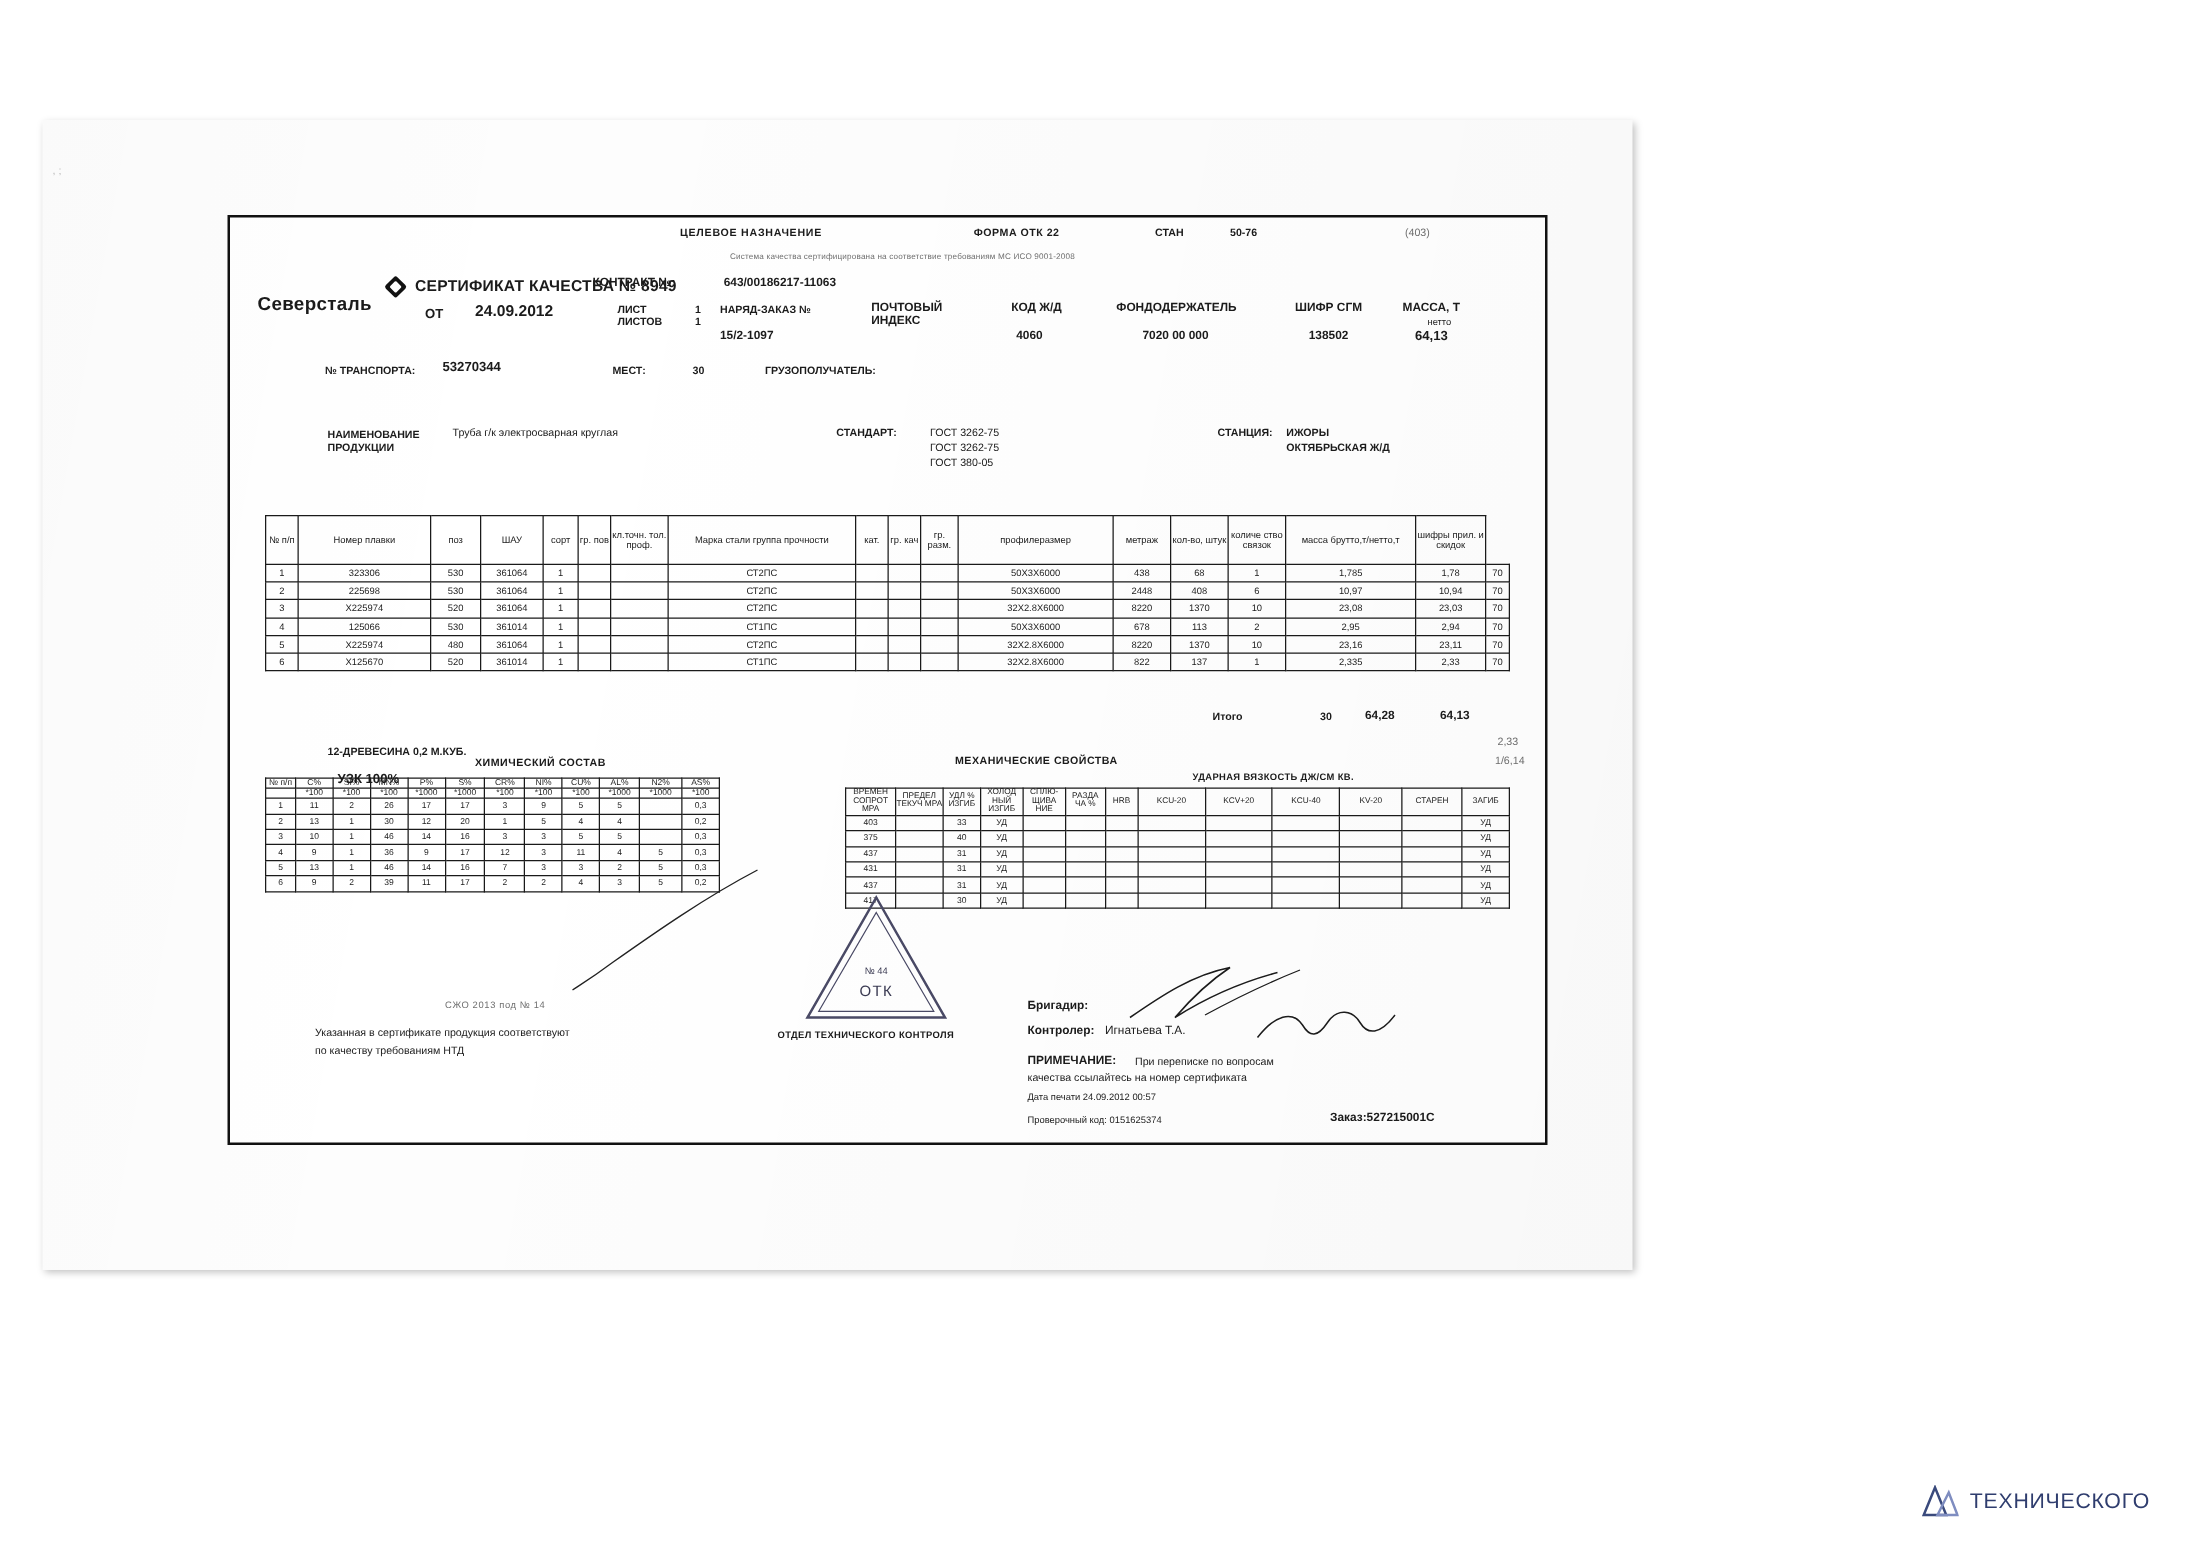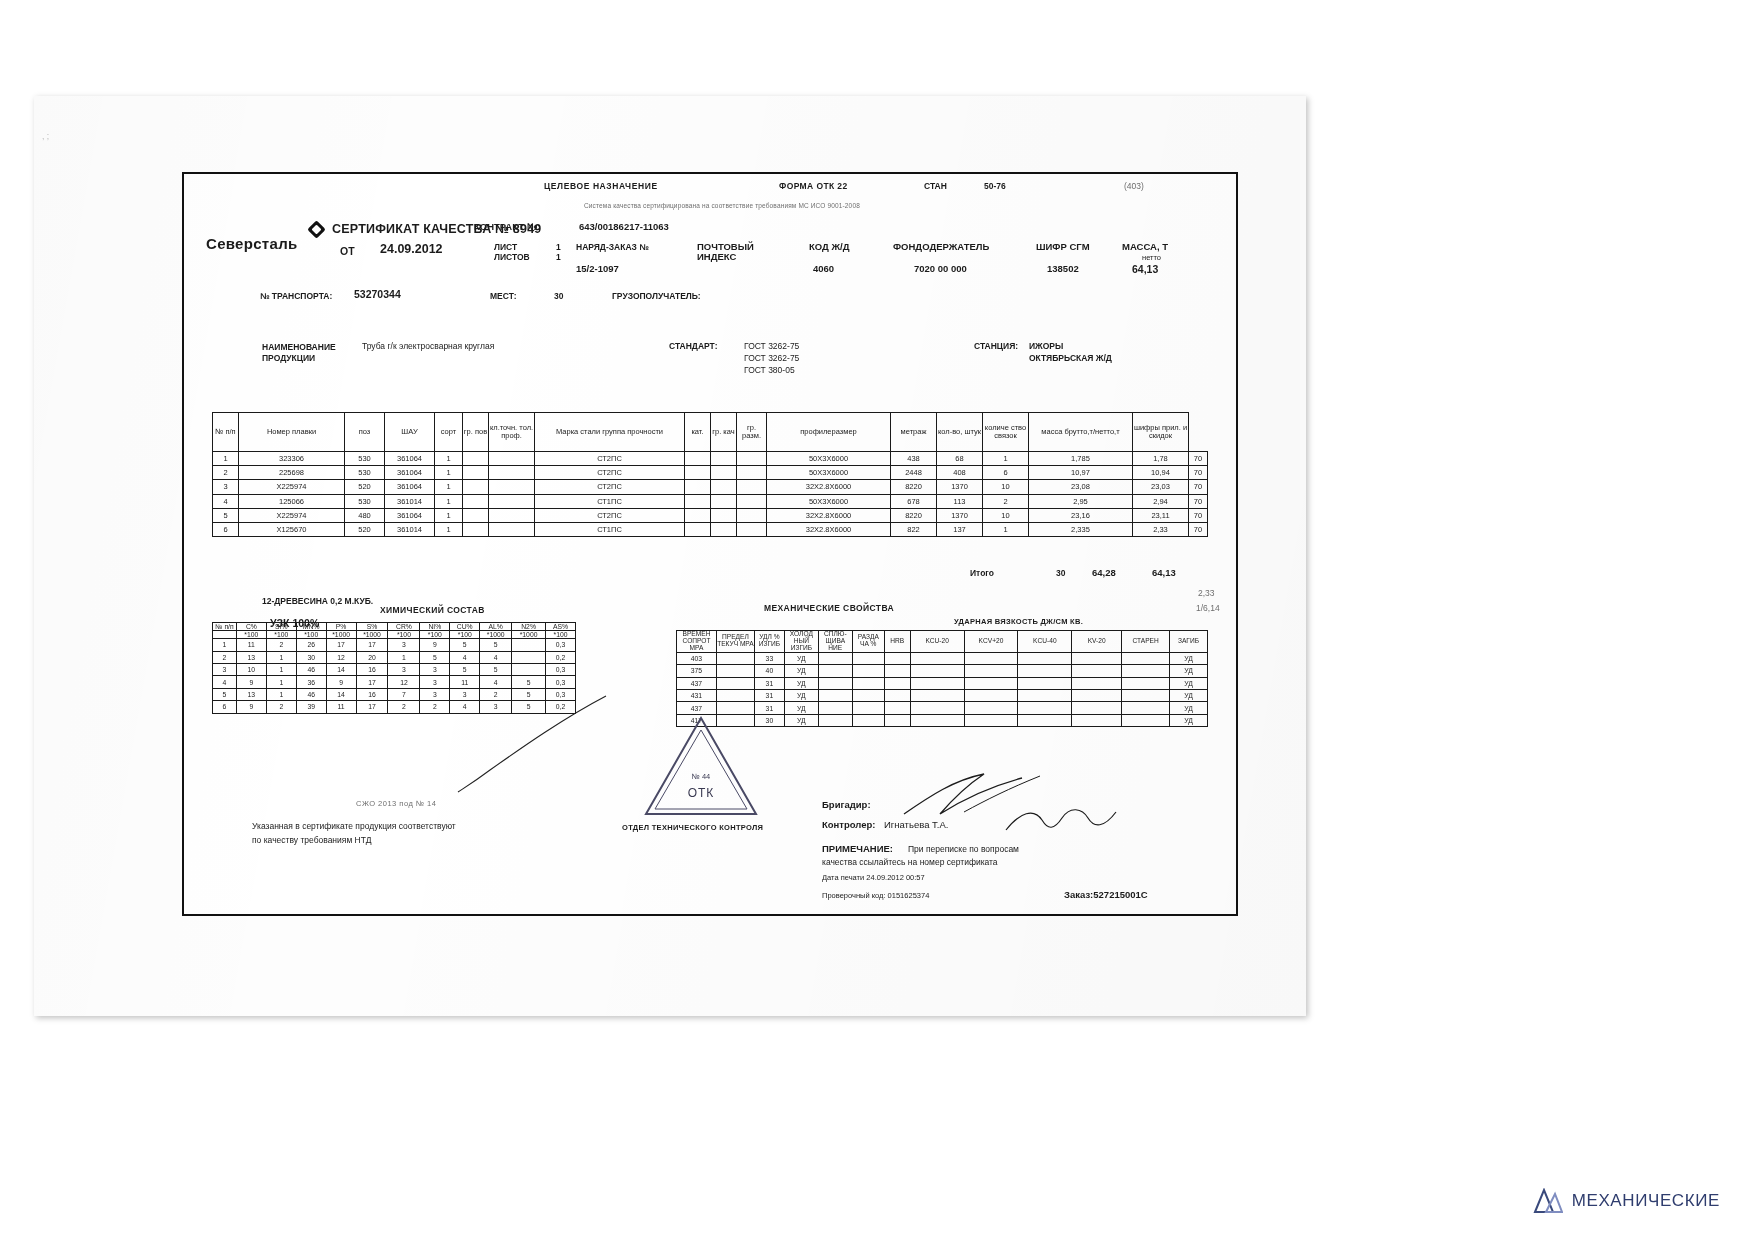--- a/index.html
+++ b/index.html
@@ -641,14 +641,14 @@
   </div>
 </div>
 
 <div id="brand">
   <div class="mark">
     <svg width="30" height="26">
       <path d="M2 24 L11 2 L20 24 Z" fill="none" stroke="#3a4a7c" stroke-width="2"></path>
       <path d="M13 24 L22 6 L29 24 Z" fill="none" stroke="#7f8dc0" stroke-width="2"></path>
     </svg>
   </div>
-  <div class="name">МЕХАНИЧЕСКИЕ</div>
+  <div class="name">ТЕХНИЧЕСКОГО</div>
 </div>
 
 </body></html>

